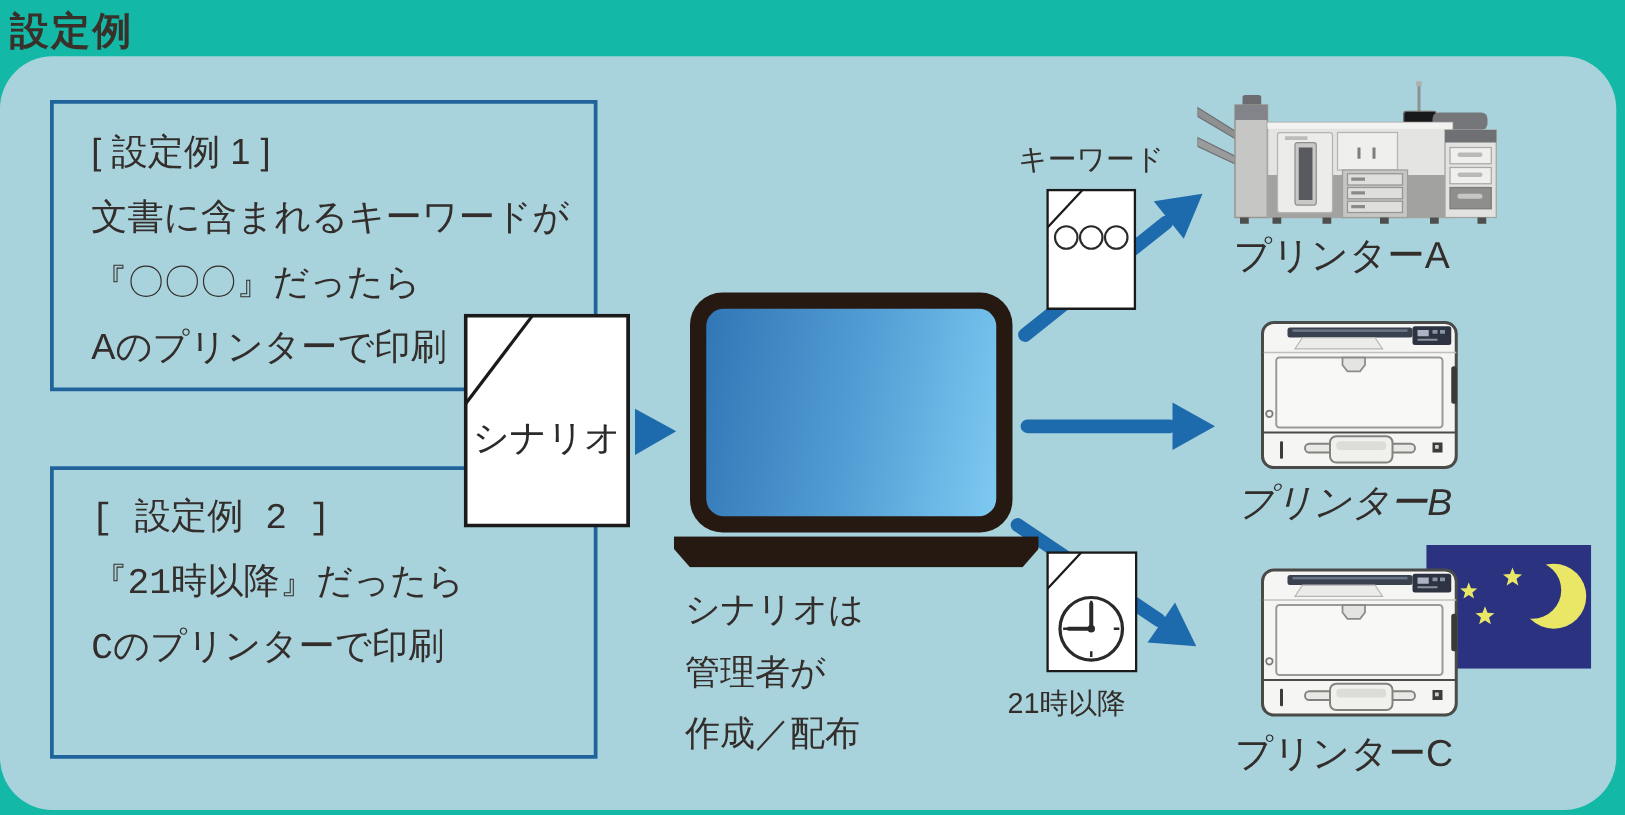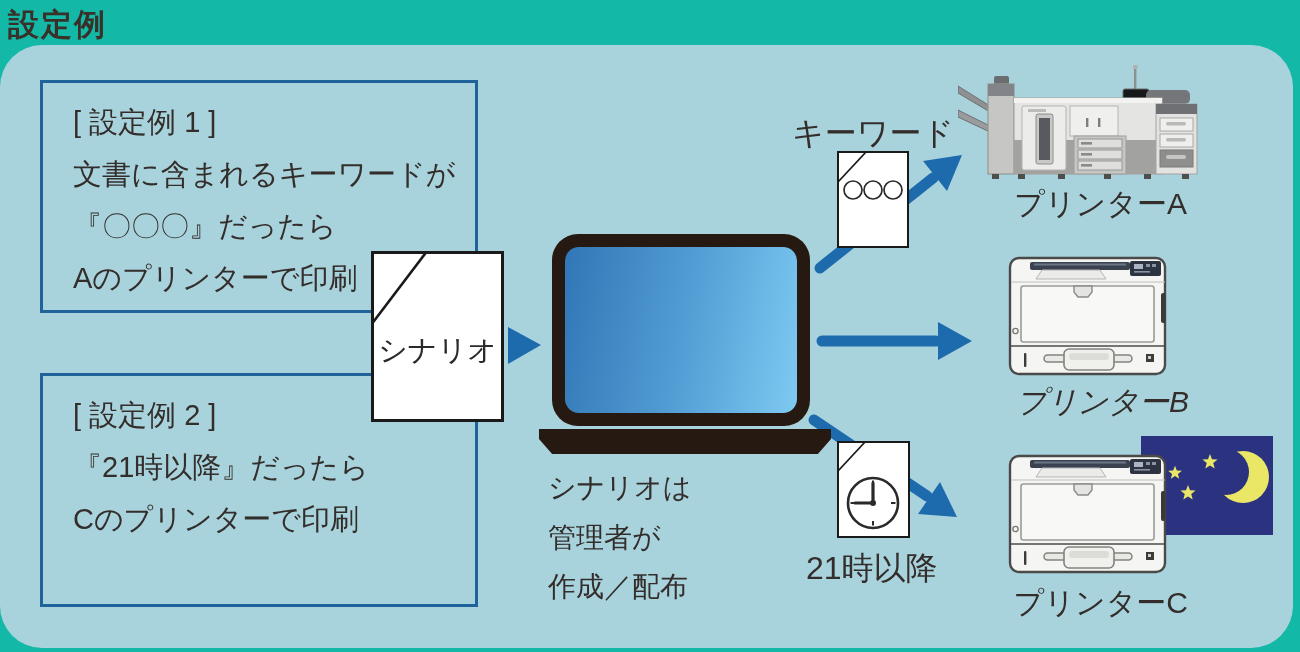--- a/index.html
+++ b/index.html
@@ -3,34 +3,34 @@
 <meta charset="utf-8">
 <style>
   html,body{margin:0;padding:0;background:#ffffff;}
   .stage{position:relative;width:1300px;height:652px;background:#14b8a6;overflow:hidden;
          font-family:"Liberation Sans",sans-serif;color:#332e2b;}
   .page-title{position:absolute;left:8px;top:4px;font-size:31px;font-weight:bold;color:#383029;letter-spacing:2px;}
   .panel{position:absolute;left:0px;top:45px;width:1293px;height:603px;background:#a9d3dc;border-radius:42px;}
   .example-box{position:absolute;left:40px;width:438px;border:3px solid #20639b;box-sizing:border-box;
                padding:13px 0 0 30px;font-size:29px;line-height:52px;}
   .box1{top:80px;height:233px;}
-  .box2{top:373px;height:234px;}
+  .box2{top:373px;height:234px;font-family:Liberation Mono, monospace;}
   .arrow-layer{position:absolute;left:0;top:0;pointer-events:none;}
   .doc{position:absolute;}
   .doc-label-inside{position:absolute;left:0;top:80px;width:100%;text-align:center;font-size:29px;color:#2a2a2a;}
   .laptop-screen{position:absolute;left:552px;top:234px;width:258px;height:192px;background:#261911;border-radius:26px;}
   .laptop-screen .glass{position:absolute;left:13px;top:13px;width:232px;height:166px;border-radius:14px;
         background:linear-gradient(100deg,#3176b6 0%,#55a0d6 55%,#7ecaf2 100%);}
   .laptop-base{position:absolute;left:539px;top:429px;width:292px;height:25px;background:#261911;
         clip-path:polygon(0% 0%,100% 0%,100% 40%,95.5% 100%,4.5% 100%,0% 40%);}
   .caption{position:absolute;left:548px;top:463px;font-size:28px;line-height:49.5px;}
-  .float-label{position:absolute;font-size:32px;color:#332e2b;}
+  .float-label{position:absolute;font-size:23px;color:#332e2b;}
   .kw-label{left:773px;top:112px;width:200px;text-align:center;}
   .time-label{left:806px;top:547px;}
-  .printer-label{position:absolute;width:200px;text-align:right;font-size:30px;color:#332e2b;}
+  .printer-label{position:absolute;width:200px;text-align:left;font-size:30px;color:#332e2b;}
   .plabel-a{left:987px;top:184px;}
   .plabel-b{left:989px;top:382px;font-style:italic;}
   .plabel-c{left:988px;top:583px;}
   .night{position:absolute;left:1141px;top:436px;}
   .printer-svg{position:absolute;}
 </style>
 </head>
 <body>
 
 <div class="stage">

